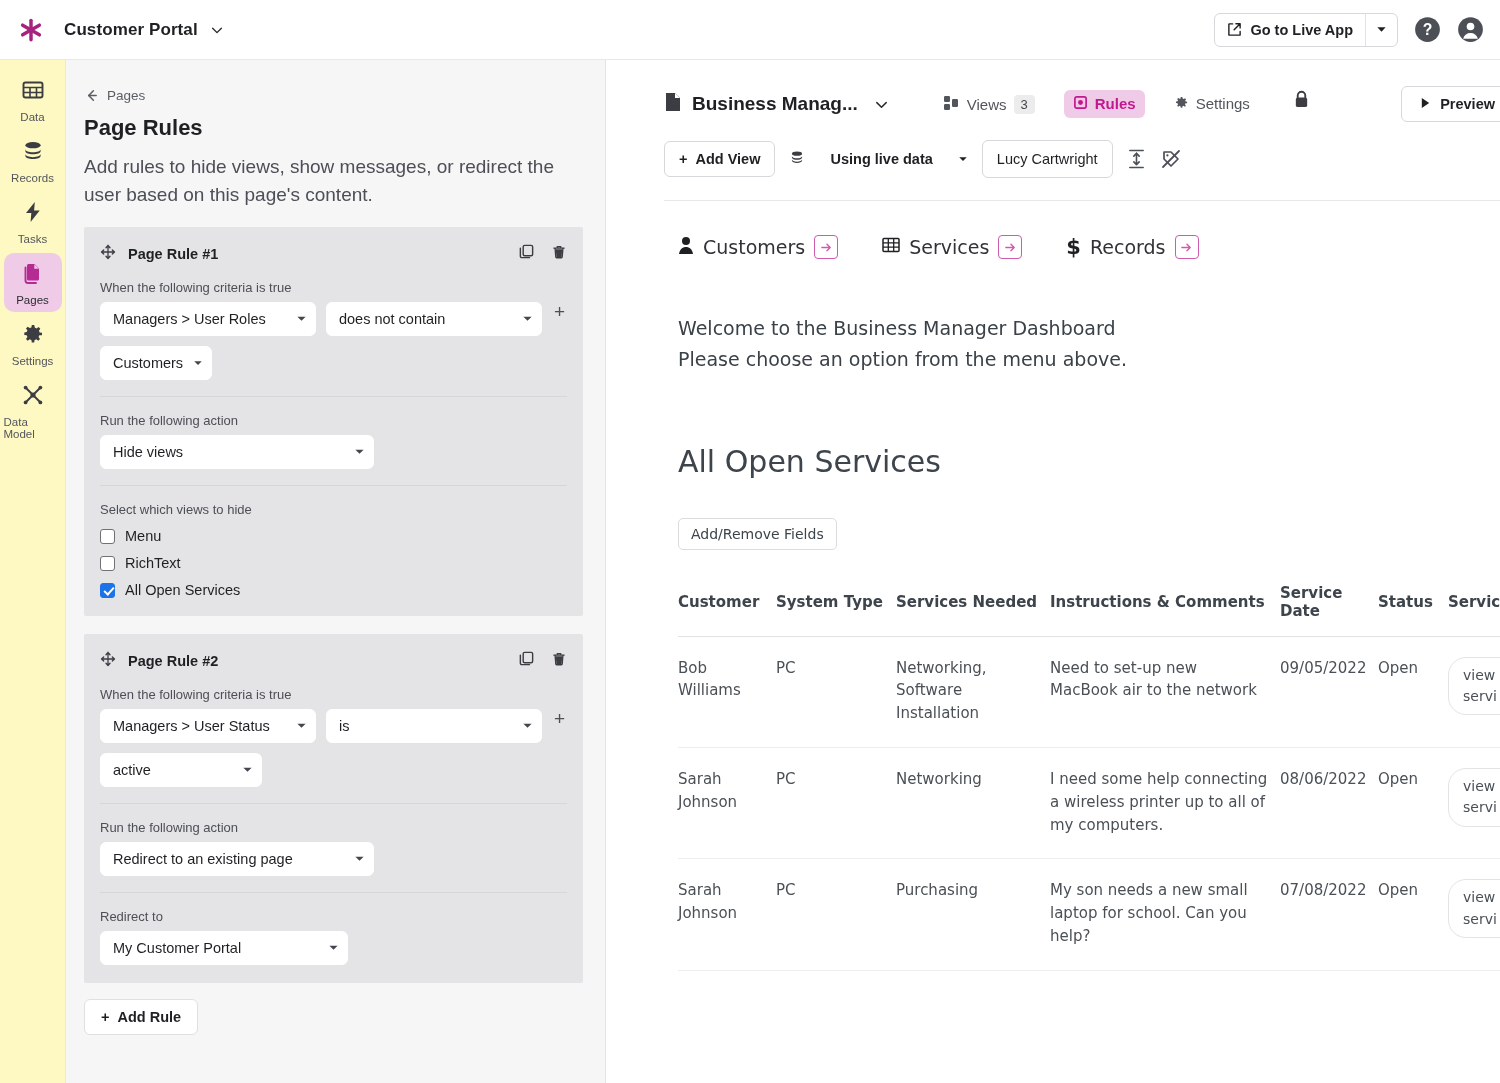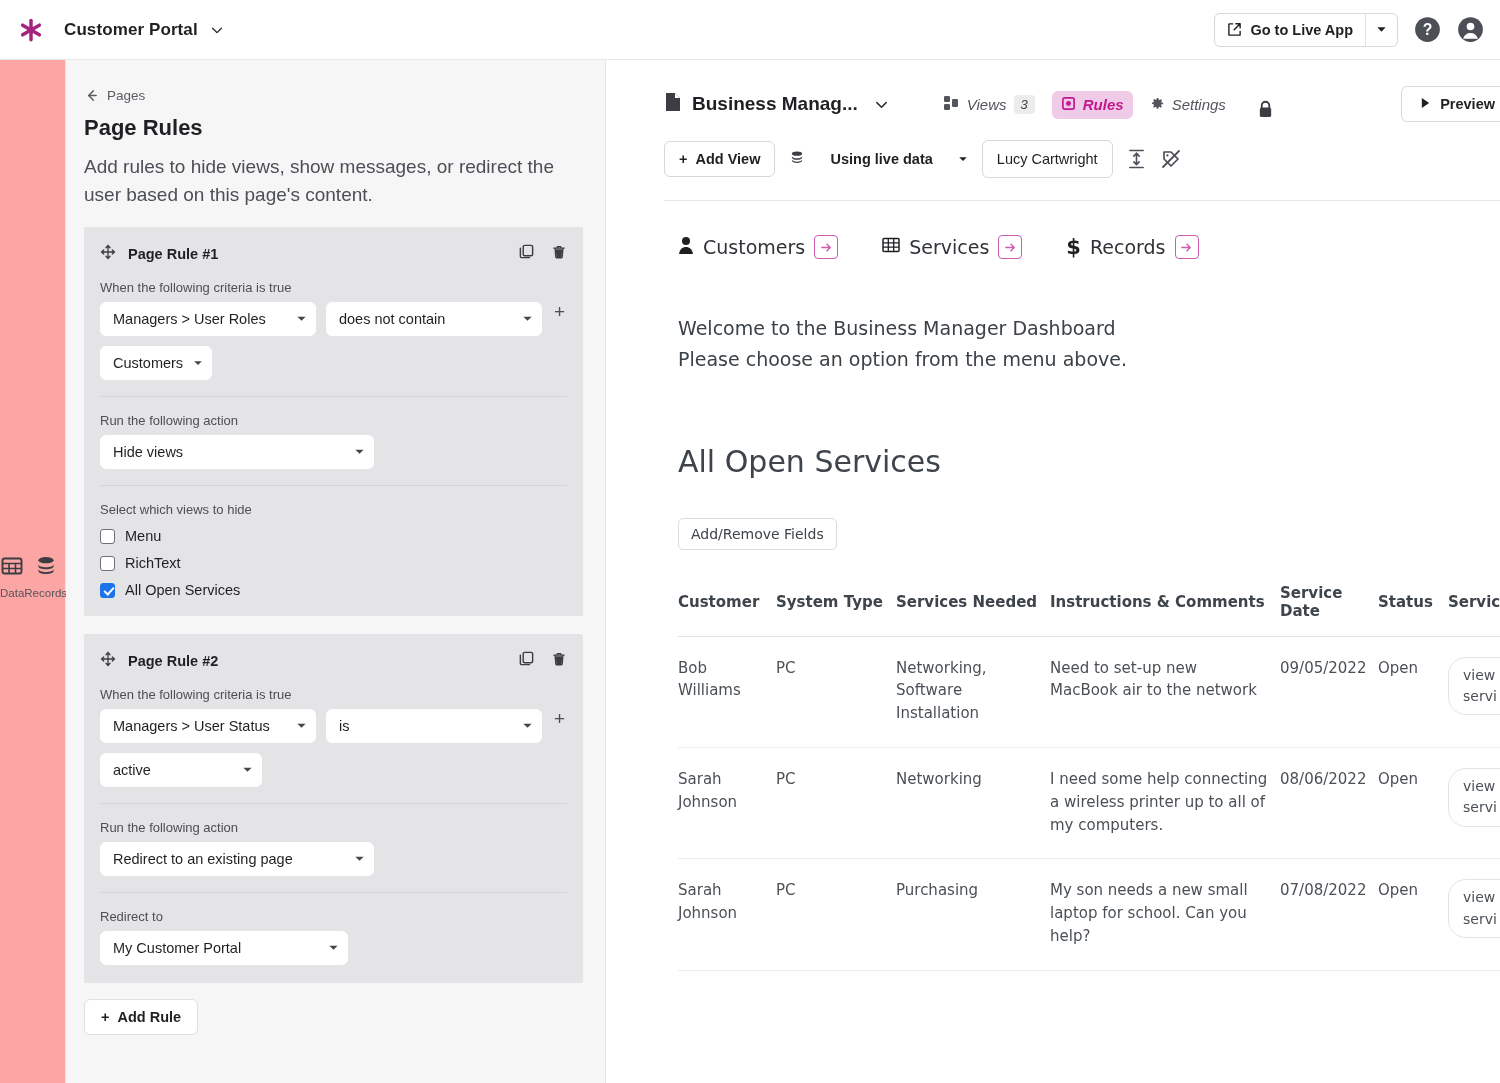--- a/index.html
+++ b/index.html
@@ -34,22 +34,22 @@
     cursor: pointer;
   }
   #live-app-caret {
     display:flex; align-items:center; justify-content:center; width: 32px;
     border-left: 1px solid #e3e3e6; cursor:pointer;
   }
 
   
   #rail {
     position:absolute; left:0; top:60px; width:66px; height:1023px;
-    background:#fca5a5; border-right:1px solid #e8e8ea;
-    display:flex; flex-direction:row; align-items:center; padding-top:10px;
+    background:#fef9c3; border-right:1px solid #e8e8ea;
+    display:flex; flex-direction:column; align-items:center; padding-top:10px;
   }
   .rail-item {
     width: 58px; padding: 8px 0 6px; margin-bottom: 2px;
     display:flex; flex-direction:column; align-items:center; gap:5px;
     border-radius: 10px; cursor:pointer;
   }
   .rail-item.active { background: #f0cbe8; }
   .rail-label { font-size: 11.5px; color:#53555c; }
   .rail-item.active .rail-label { color:#2a2b30; }
 
@@ -462,21 +462,21 @@
             <path d="M11 1v5h5" fill="#ffffff"></path>
           </svg>
       </span>
       <span id="rp-doc-title">Business Manag...</span>
       <span id="rp-doc-caret">
         <svg width="15" height="15" viewBox="0 0 16 16">
             <path d="M3 6l5 5 5-5" stroke="#2a2b30" stroke-width="1.6" fill="none" stroke-linecap="round" stroke-linejoin="round"></path>
           </svg>
       </span>
 
-      <div style="display:flex; align-items:flex-end; gap:8px; margin-left:46px;font-style:italic;">
+      <div style="display:flex; align-items:flex-start; gap:20px; margin-left:46px;">
         <div class="rp-tab">
           <span>
             <svg width="16" height="14" viewBox="0 0 16 14">
                 <rect x="0" y="0" width="6" height="6" rx="1.2" fill="#53555c"></rect>
                 <rect x="0" y="8" width="6" height="6" rx="1.2" fill="#53555c"></rect>
                 <rect x="8" y="3" width="6" height="8" rx="1.2" fill="#53555c"></rect>
               </svg>
           </span>
           <span>Views</span>
           <span id="views-count">3</span>

